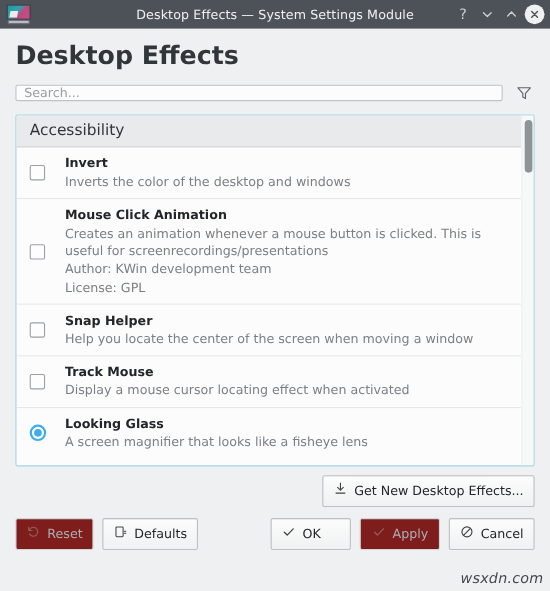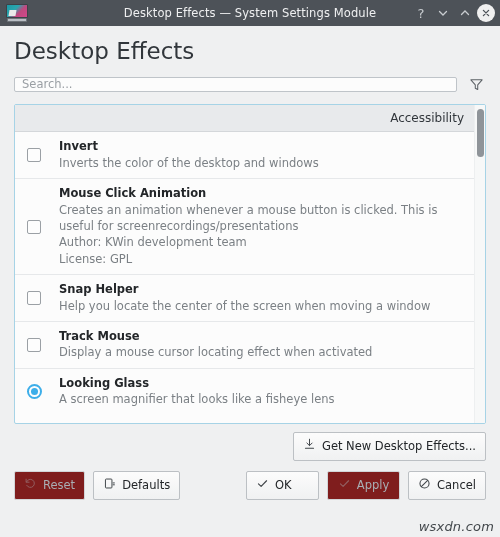--- a/index.html
+++ b/index.html
@@ -34,41 +34,41 @@
     position: absolute; left: 0; right: 0; text-align: center;
     color: #eff0f1; font-size: 11.5px; letter-spacing: .1px; pointer-events: none;
   }
   .win-controls { margin-left: auto; display: flex; align-items: center; gap: 2px; padding-right: 5px; z-index: 2; }
   .wc { width: 20px; height: 20px; display: flex; align-items: center; justify-content: center; color: #c8ccd0; font-size: 13px; line-height: 1; cursor: pointer; }
   .wc svg { display: block; }
   .wc-close { width: 18px; height: 18px; border-radius: 50%; background: #f0f0f0; color: #4d5258; font-size: 11px; }
 
   
   .page-head { padding: 12px 14px 0 14px; }
-  .page-title { font-size: 23px; font-weight: 400; color: #31363b; line-height: 1.15; }
+  .page-title { font-size: 23px; font-weight: 700; color: #31363b; line-height: 1.15; }
   .hint { font-size: 11.5px; color: #31363b; margin-top: 9px; }
 
   
   .search-row { display: flex; align-items: center; gap: 9px; padding: 0 14px; margin-top: 9px; }
   .search-input {
     flex: 1 1 auto; height: 15px; background: #fcfcfc; border: 1px solid #bfc4c9; border-radius: 2px;
     padding: 0 7px; font-size: 11.5px; color: #31363b; font-family: inherit; outline: none;
   }
   .search-input::placeholder { color: #9a9fa4; }
   .filter-btn { width: 20px; height: 22px; display: flex; align-items: center; justify-content: center; cursor: pointer; }
 
   
   .list-wrap {
     margin: 9px 14px 0 14px; border: 1px solid #a6d3e6; border-radius: 2px;
     background: #fcfcfc; height: 320px; position: relative; overflow: hidden; display: flex;
   }
   .list-inner { flex: 1 1 auto; overflow: hidden; }
   .cat-header {
     background: #e8eaec; border-bottom: 1px solid #d4d7da;
-    padding: 6px 10px 6px 12px; font-size: 12px; color: #31363b; text-align: right;
+    padding: 6px 10px 6px 12px; font-size: 14px; color: #31363b;
   }
   .row { display: flex; align-items: center; border-bottom: 1px solid #e6e8ea; padding: 7px 10px 7px 12px; min-height: 38px; }
   .row:last-child { border-bottom: none; }
   .ctrl { flex: 0 0 24px; display: flex; align-items: center; justify-content: flex-start; }
   .cbx { width: 14px; height: 14px; border: 1px solid #9ba0a5; border-radius: 2px; background: #fdfdfd; display: block; cursor: pointer; }
   .radio { width: 15px; height: 15px; border-radius: 50%; border: 2px solid #3daee9; background: #fdfdfd; display: flex; align-items: center; justify-content: center; cursor: pointer; }
   .radio i { width: 7px; height: 7px; border-radius: 50%; background: #3daee9; display: block; }
   .row-text { flex: 1 1 auto; padding-left: 8px; }
   .eff-name { font-size: 11.5px; color: #232629; font-weight: 600; line-height: 1.35; }
   .eff-desc { font-size: 11.5px; color: #7b8085; line-height: 1.42; }

